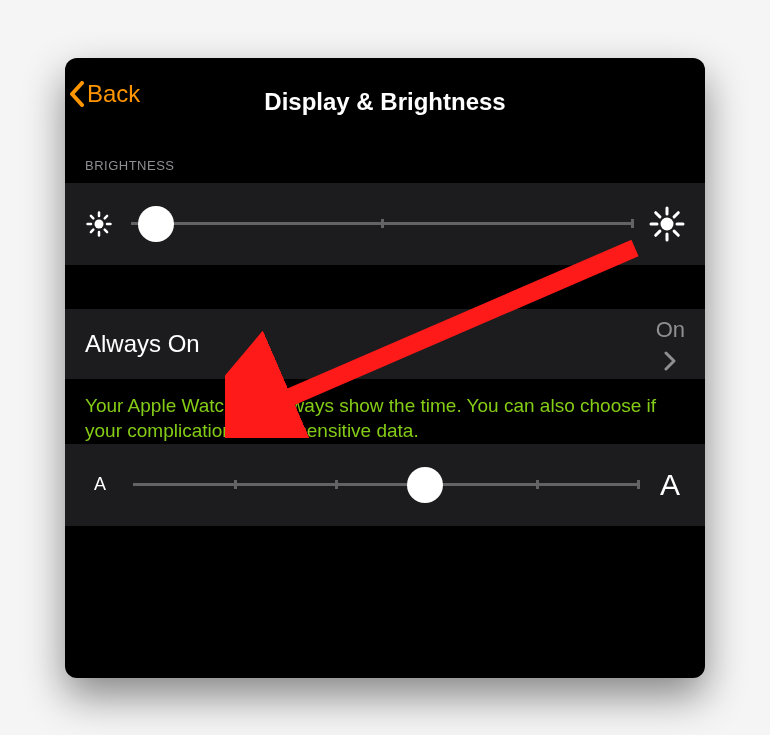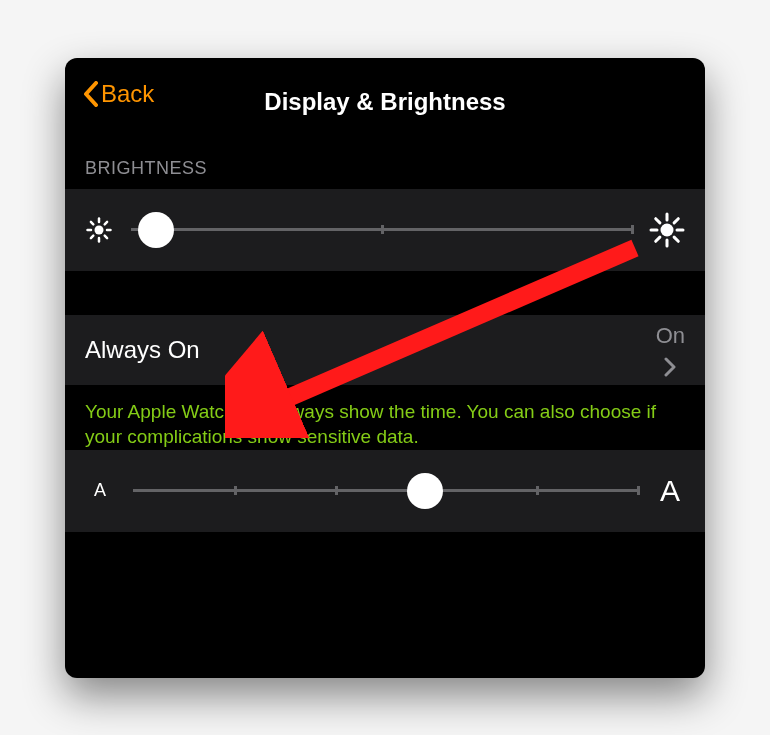--- a/index.html
+++ b/index.html
@@ -18,21 +18,21 @@
       background: #000;
       border-radius: 12px;
       box-shadow: 0 18px 40px rgba(0,0,0,0.45);
       overflow: hidden;
       position: relative;
     }
     .navbar {
       height: 72px;
       display: flex;
       align-items: center;
-      padding: 0 18px;
+      padding: 0 4px;
       position: relative;
     }
     .back-btn {
       display: flex;
       align-items: center;
       color: #ff9500;
       font-size: 24px;
       cursor: pointer;
     }
     .back-btn svg { margin-right: 2px; }
@@ -41,21 +41,21 @@
       left: 0; right: 0;
       text-align: center;
       color: #fff;
       font-size: 24px;
       font-weight: 700;
       pointer-events: none;
       margin-top: 16px;
     }
     .section-header {
       color: #8e8e93;
-      font-size: 18px;
+      font-size: 13px;
       letter-spacing: 0.5px;
       padding: 28px 20px 10px;
     }
     .panel {
       background: #1c1c1e;
     }
     .slider-row {
       height: 82px;
       display: flex;
       align-items: center;

